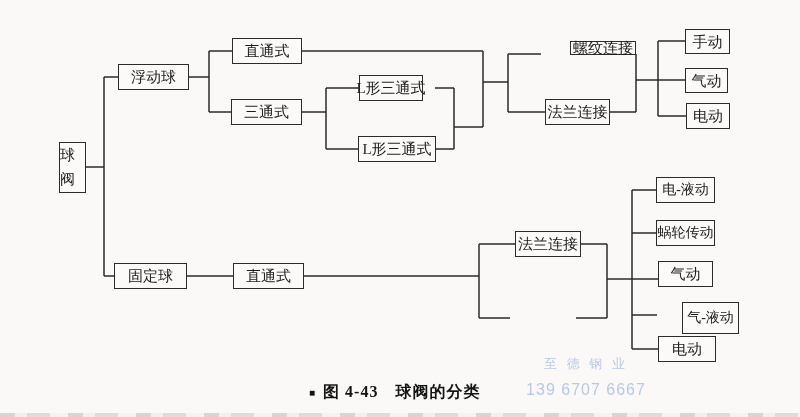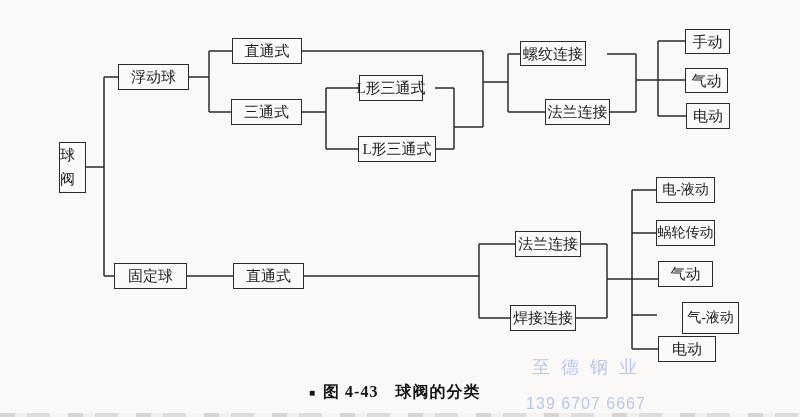--- a/index.html
+++ b/index.html
@@ -31,22 +31,22 @@
     display:flex;align-items:center;
     font-weight:bold;font-size:16px;color:#141414;letter-spacing:1px;
   }
   .caption .bullet{font-size:10px;margin-right:8px;letter-spacing:0;}
   .caption .figno{margin-right:17px;}
   .watermark{
     position:absolute;left:514px;top:355px;width:144px;
     text-align:center;color:#b4c4e8;opacity:.92;
     font-family:"Liberation Sans","DejaVu Sans",sans-serif;
   }
-  .watermark .wm1{font-size:18px;letter-spacing:3px;}
-  .watermark .wm2{font-size:16px;letter-spacing:1px;margin-top:16px;}
+  .watermark .wm1{font-size:13px;letter-spacing:3px;}
+  .watermark .wm2{font-size:16px;letter-spacing:1px;margin-top:8px;}
   .scan-edge{
     position:absolute;left:0;right:0;bottom:0;height:4px;
     background:repeating-linear-gradient(90deg,
       #b5b5b3 0 15px,#e9e8e5 15px 27px,#c3c3c0 27px 50px,#efeeeb 50px 68px);
     opacity:.5;filter:blur(.7px);
   }
 </style>
 </head>
 <body>
 
@@ -67,30 +67,29 @@
     <path d="M632 190 V349 M632 190 H656 M632 233 H656 M632 315 H657 M632 349 H658"></path>
   </svg>
 
   <div class="node vert" style="left:59px;top:142px;width:27px;height:51px">球阀</div>
 
   <div class="node" style="left:118px;top:64px;width:71px;height:26px">浮动球</div>
   <div class="node" style="left:232px;top:38px;width:70px;height:26px">直通式</div>
   <div class="node" style="left:231px;top:99px;width:71px;height:26px">三通式</div>
   <div class="node" style="left:359px;top:75px;width:64px;height:26px">L形三通式</div>
   <div class="node" style="left:358px;top:136px;width:78px;height:26px">L形三通式</div>
-  <div class="node" style="left:520px;top:41px;width:66px;height:25px">螺纹连接</div>
+  <div class="node" style="left:570px;top:41px;width:66px;height:14px">螺纹连接</div>
   <div class="node" style="left:545px;top:99px;width:65px;height:26px">法兰连接</div>
   <div class="node" style="left:685px;top:29px;width:45px;height:25px">手动</div>
   <div class="node" style="left:685px;top:68px;width:43px;height:25px">气动</div>
   <div class="node" style="left:686px;top:103px;width:44px;height:26px">电动</div>
 
   <div class="node" style="left:114px;top:263px;width:73px;height:26px">固定球</div>
   <div class="node" style="left:233px;top:263px;width:71px;height:26px">直通式</div>
   <div class="node" style="left:515px;top:231px;width:66px;height:26px">法兰连接</div>
-  <div class="node" style="left:510px;top:305px;width:66px;height:26px">焊接连接</div>
   <div class="node small" style="left:656px;top:177px;width:59px;height:26px">电-液动</div>
   <div class="node small" style="left:656px;top:220px;width:59px;height:26px">蜗轮传动</div>
   <div class="node" style="left:658px;top:261px;width:55px;height:26px">气动</div>
   <div class="node small" style="left:682px;top:302px;width:57px;height:32px">气-液动</div>
   <div class="node" style="left:658px;top:336px;width:58px;height:26px">电动</div>
 
   <div class="caption">
     <span class="bullet">■</span>
     <span class="figno">图 4-43</span>
     <span class="title">球阀的分类</span>

